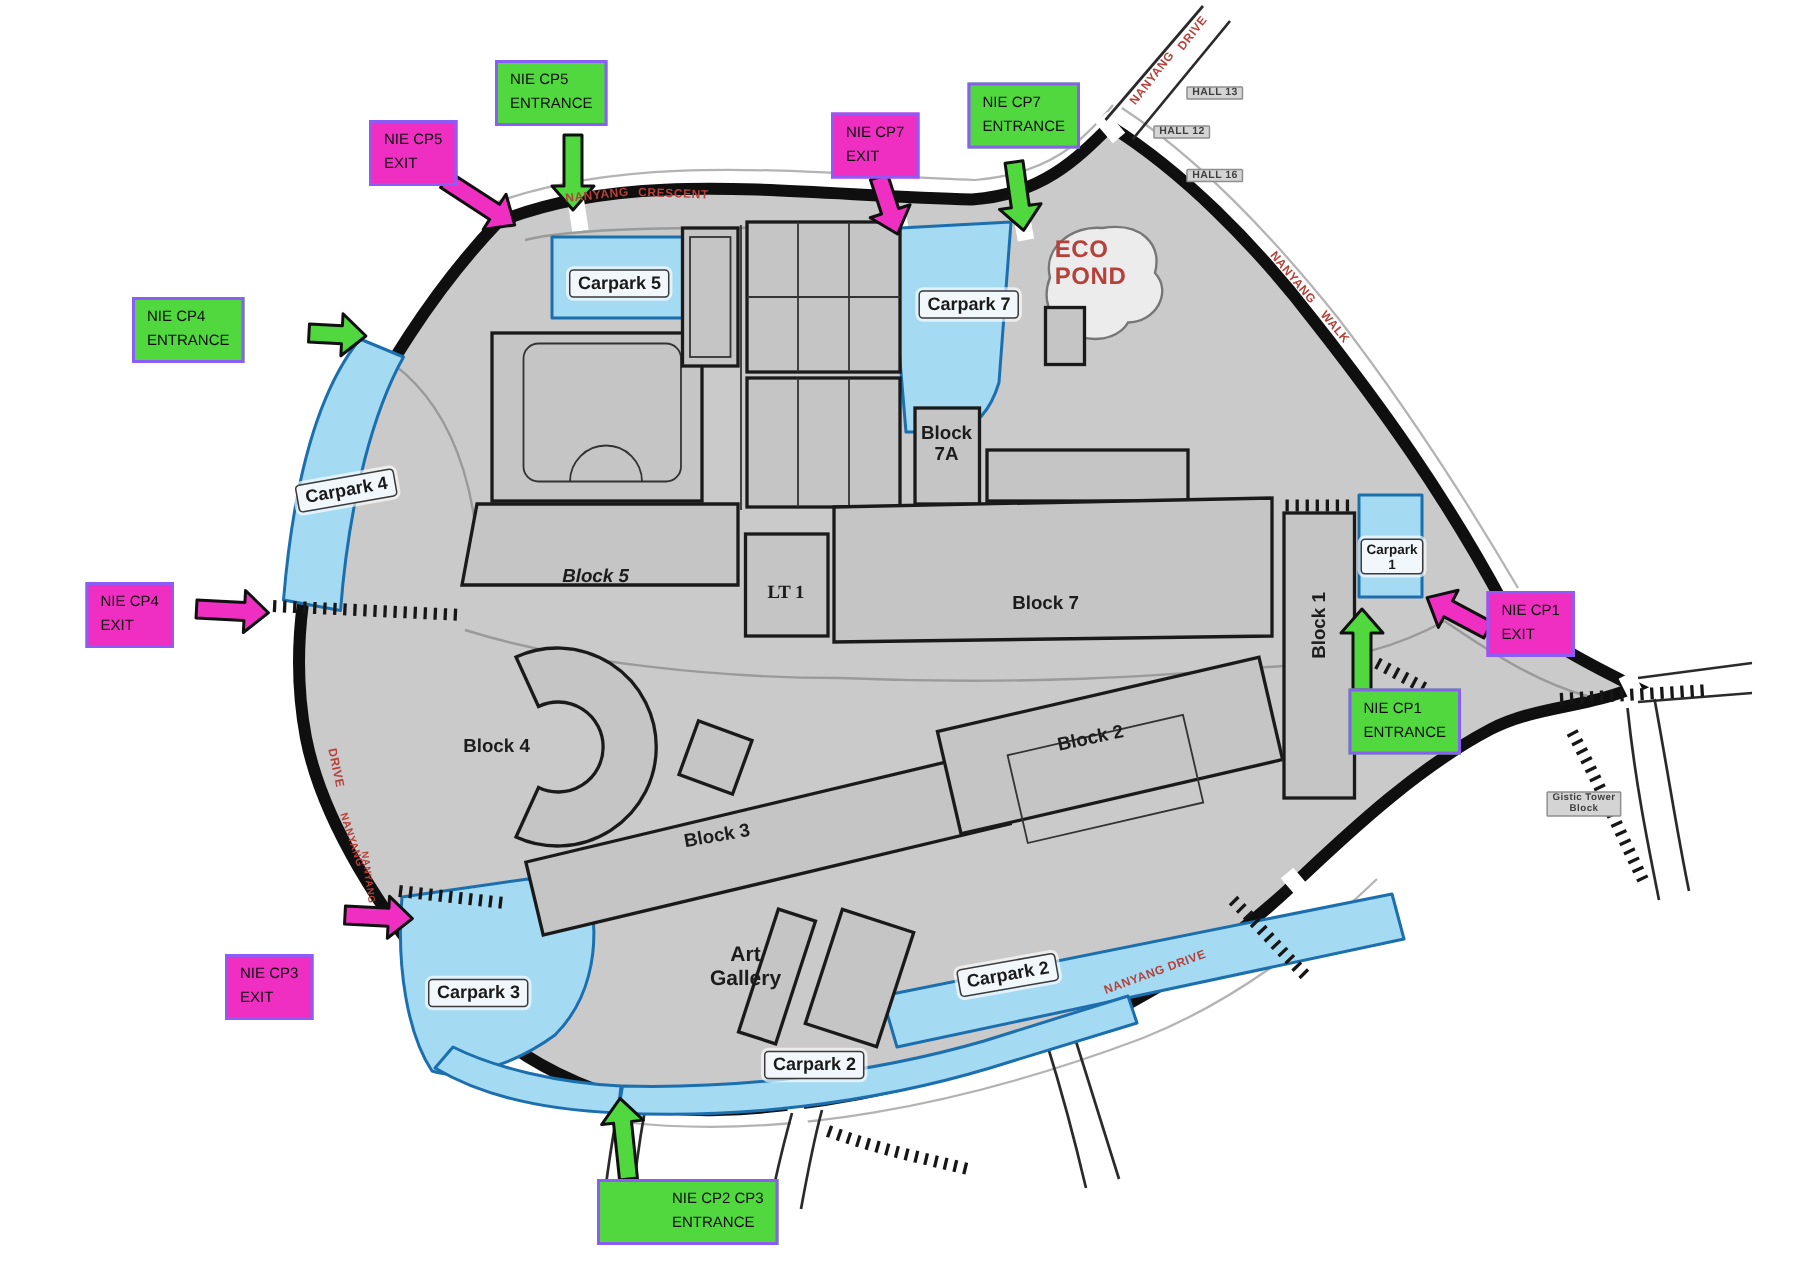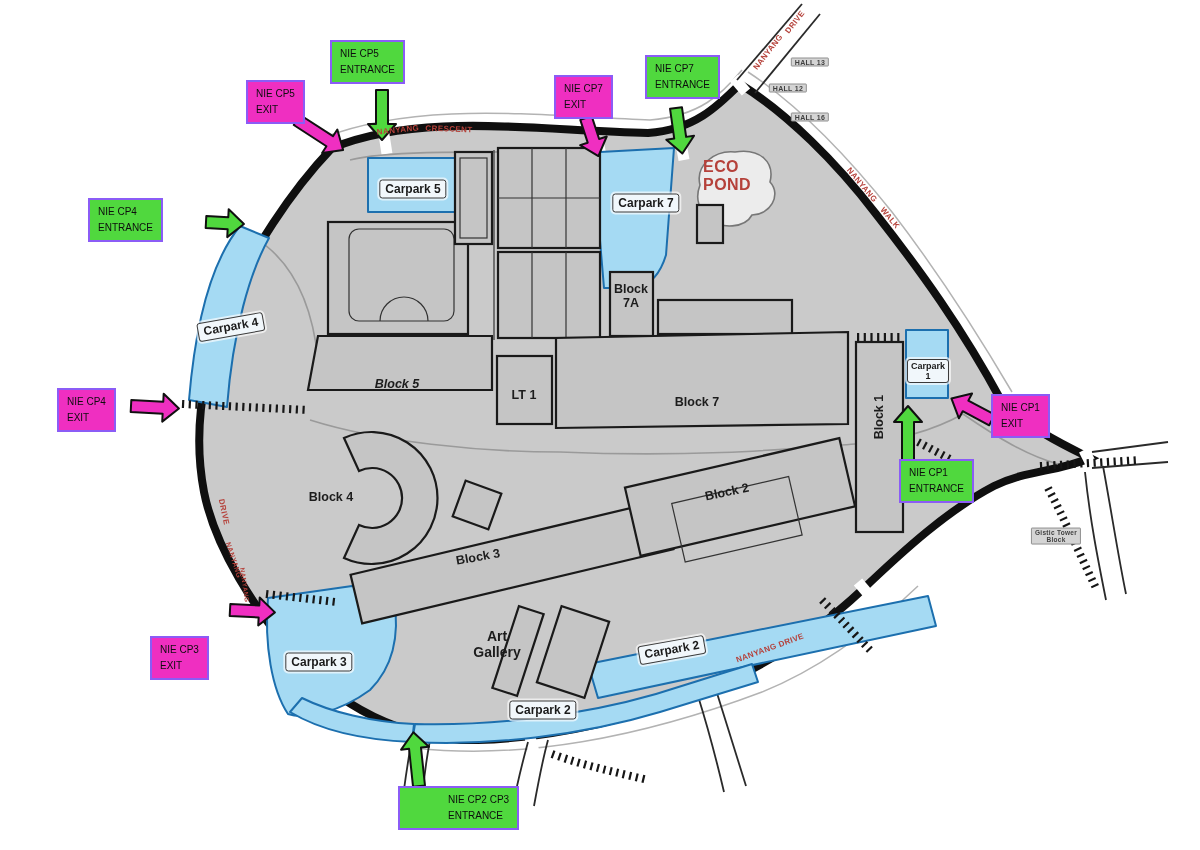--- a/index.html
+++ b/index.html
@@ -190,21 +190,21 @@
   <div class="lbl pill" style="left:231px;top:327px;transform:translate(-50%,-50%) rotate(-10deg);">Carpark 4</div>
   <div class="lbl pill small" style="left:928px;top:371px;">
     <div>Carpark</div>
     <div>1</div>
   </div>
   <div class="lbl pill" style="left:319px;top:662px;">Carpark 3</div>
   <div class="lbl pill" style="left:672px;top:650px;transform:translate(-50%,-50%) rotate(-10deg);">Carpark 2</div>
   <div class="lbl pill" style="left:543px;top:710px;">Carpark 2</div>
 
   <div class="lbl blk" style="left:397px;top:384px;font-style:italic;">Block 5</div>
-  <div class="lbl blk" style="left:524px;top:395px;">LT 1</div>
+  <div class="lbl blk" style="left:524px;top:395px;font-family:Liberation Serif, serif;">LT 1</div>
   <div class="lbl blk" style="left:697px;top:402px;">Block 7</div>
   <div class="lbl blk center" style="left:631px;top:296px;">
     <div>Block</div>
     <div>7A</div>
   </div>
   <div class="lbl blk" style="left:331px;top:497px;">Block 4</div>
   <div class="lbl blk" style="left:478px;top:557px;transform:translate(-50%,-50%) rotate(-10deg);">Block 3</div>
   <div class="lbl blk" style="left:727px;top:492px;transform:translate(-50%,-50%) rotate(-12deg);">Block 2</div>
   <div class="lbl blk" style="left:879px;top:417px;transform:translate(-50%,-50%) rotate(-90deg);">Block 1</div>
   <div class="lbl blk center" style="left:497px;top:644px;font-size:14px;">

